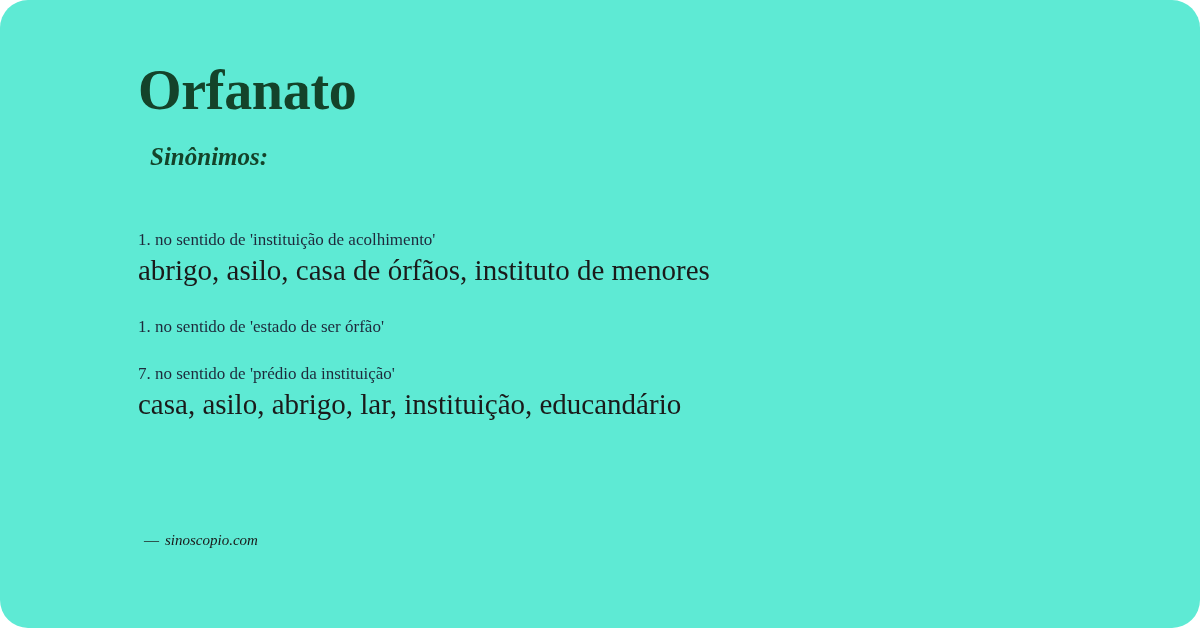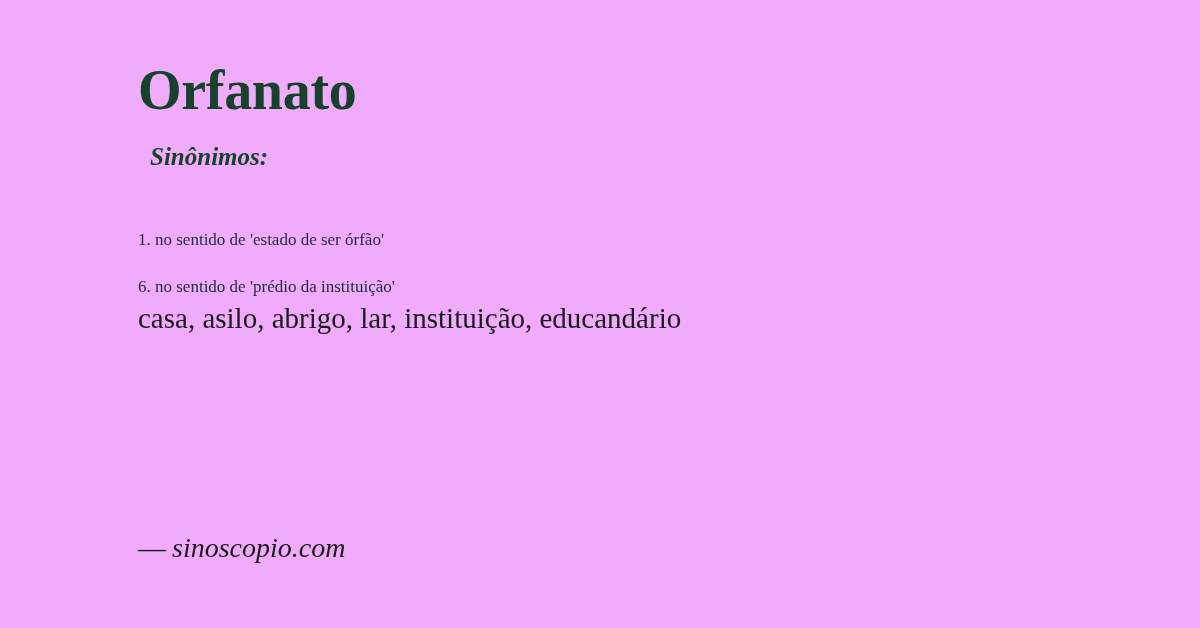--- a/index.html
+++ b/index.html
@@ -10,23 +10,24 @@
     width: 1200px;
     height: 628px;
     background: #ffffff;
     font-family: "Liberation Serif", "DejaVu Serif", serif;
     overflow: hidden;
   }
   .page {
     position: relative;
     width: 1200px;
     height: 628px;
-    background: #f0abfc;
+    background: #5eead4;
     box-sizing: border-box;
     padding: 0 60px 4px 138px;
+    border-radius: 28px;
   }
   .headword {
     margin: 0;
     padding-top: 62px;
     font-size: 56px;
     font-weight: bold;
     line-height: 1.0;
     color: #14432a;
     letter-spacing: -0.3px;
   }
@@ -59,47 +60,51 @@
   }
   .sense-synonyms {
     font-size: 29px;
     line-height: 1.3;
     color: #1a1a1a;
     padding-top: 2px;
     white-space: nowrap;
   }
   .footer {
     position: absolute;
-    left: 138px;
+    left: 144px;
     top: 532px;
-    font-size: 28px;
+    font-size: 15px;
     font-style: italic;
     color: #1a1a1a;
     white-space: nowrap;
   }
   .footer .dash {
     font-style: normal;
     padding-right: 6px;
   }
 </style>
 </head>
 <body>
 
 <div class="page">
 
   <h1 class="headword">Orfanato</h1>
 
   <div class="subtitle">Sinônimos:</div>
 
   <ul class="senses">
     <li class="sense">
+      <div class="sense-label">1. no sentido de 'instituição de acolhimento'</div>
+      <div class="sense-synonyms">abrigo, asilo, casa de órfãos, instituto de menores</div>
+    </li>
+    <li class="sense">
       <div class="sense-label">1. no sentido de 'estado de ser órfão'</div>
     </li>
     <li class="sense">
-      <div class="sense-label">6. no sentido de 'prédio da instituição'</div>
+      <div class="sense-label">7. no sentido de 'prédio da instituição'</div>
       <div class="sense-synonyms">casa, asilo, abrigo, lar, instituição, educandário</div>
     </li>
   </ul>
 
   <div class="footer">
     <span class="dash">—</span><span>sinoscopio.com</span>
   </div>
 
 </div>
 

